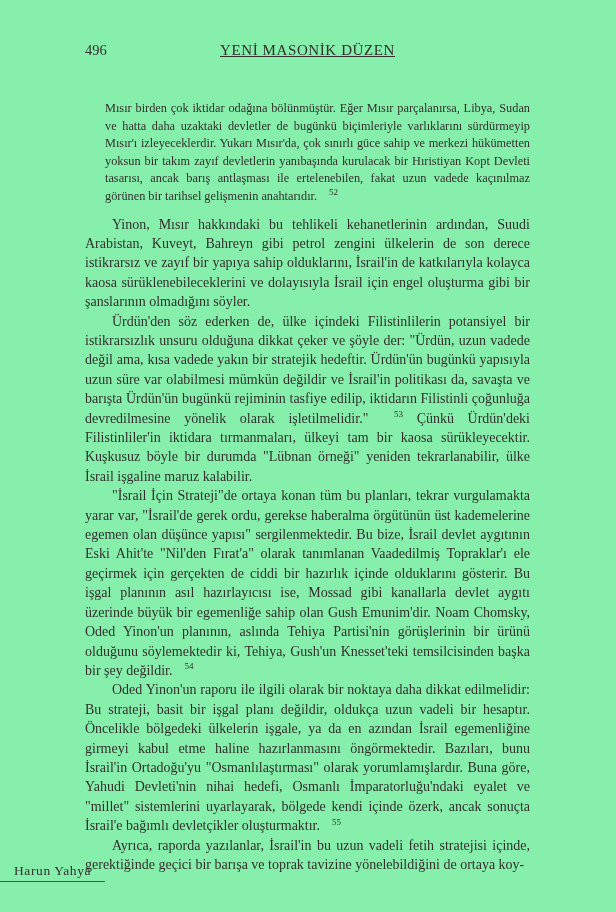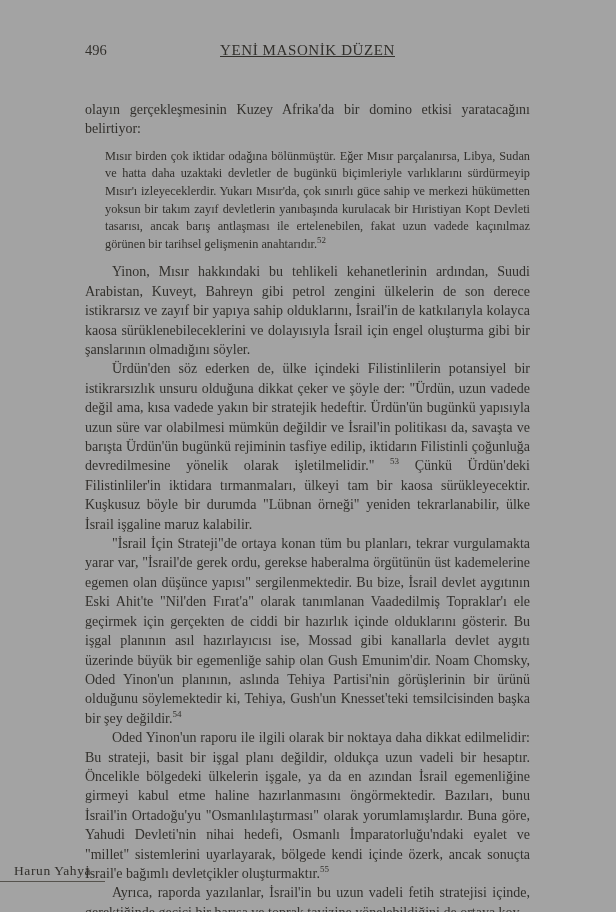--- a/index.html
+++ b/index.html
@@ -5,21 +5,21 @@
   html, body {
     margin: 0;
     padding: 0;
     background: #e8e8e8;
   }
   .page {
     position: relative;
     width: 616px;
     height: 912px;
     margin: 0 auto;
-    background: #a3a3a3;
+    background: #86efac;
     box-sizing: border-box;
     padding: 42px 86px 0 85px;
     font-family: "Liberation Serif", "DejaVu Serif", serif;
     color: #32302c;
     overflow: hidden;
   }
   .page-header {
     position: relative;
     height: 20px;
     margin-bottom: 38px;
@@ -52,20 +52,21 @@
     text-indent: 27px;
   }
   .page-body p.quote {
     font-size: 12.3px;
     line-height: 17.6px;
     margin: 9px 0 9px 20px;
   }
   .page-body sup {
     font-size: 9px;
     line-height: 0;
+    margin-left: 12px;
   }
   .page-footer {
     position: absolute;
     left: 0;
     right: 0;
     bottom: 30px;
     text-align: left;
     text-decoration: underline;
   }
   .author {
@@ -79,21 +80,20 @@
 </head>
 <body>
 
 <div class="page">
   <header class="page-header">
     <span class="page-number">496</span>
     <span class="page-title">YENİ MASONİK DÜZEN</span>
   </header>
 
   <main class="page-body" id="body-container">
-      <p class="opening">olayın gerçekleşmesinin Kuzey Afrika'da bir domino etkisi yaratacağını belirtiyor:</p>
       <p class="quote">Mısır birden çok iktidar odağına bölünmüştür. Eğer Mısır parçalanırsa, Libya, Sudan ve hatta daha uzaktaki devletler de bugünkü biçimleriyle varlıklarını sürdürmeyip Mısır'ı izleyeceklerdir. Yukarı Mısır'da, çok sınırlı güce sahip ve merkezi hükümetten yoksun bir takım zayıf devletlerin yanıbaşında kurulacak bir Hıristiyan Kopt Devleti tasarısı, ancak barış antlaşması ile ertelenebilen, fakat uzun vadede kaçınılmaz görünen bir tarihsel gelişmenin anahtarıdır.<sup>52</sup></p>
       <p class="indent">Yinon, Mısır hakkındaki bu tehlikeli kehanetlerinin ardından, Suudi Arabistan, Kuveyt, Bahreyn gibi petrol zengini ülkelerin de son derece istikrarsız ve zayıf bir yapıya sahip olduklarını, İsrail'in de katkılarıyla kolayca kaosa sürüklenebileceklerini ve dolayısıyla İsrail için engel oluşturma gibi bir şanslarının olmadığını söyler.</p>
       <p class="indent">Ürdün'den söz ederken de, ülke içindeki Filistinlilerin potansiyel bir istikrarsızlık unsuru olduğuna dikkat çeker ve şöyle der: "Ürdün, uzun vadede değil ama, kısa vadede yakın bir stratejik hedeftir. Ürdün'ün bugünkü yapısıyla uzun süre var olabilmesi mümkün değildir ve İsrail'in politikası da, savaşta ve barışta Ürdün'ün bugünkü rejiminin tasfiye edilip, iktidarın Filistinli çoğunluğa devredilmesine yönelik olarak işletilmelidir." <sup>53</sup> Çünkü Ürdün'deki Filistinliler'in iktidara tırmanmaları, ülkeyi tam bir kaosa sürükleyecektir. Kuşkusuz böyle bir durumda "Lübnan örneği" yeniden tekrarlanabilir, ülke İsrail işgaline maruz kalabilir.</p>
       <p class="indent">"İsrail İçin Strateji"de ortaya konan tüm bu planları, tekrar vurgulamakta yarar var, "İsrail'de gerek ordu, gerekse haberalma örgütünün üst kademelerine egemen olan düşünce yapısı" sergilenmektedir. Bu bize, İsrail devlet aygıtının Eski Ahit'te "Nil'den Fırat'a" olarak tanımlanan Vaadedilmiş Topraklar'ı ele geçirmek için gerçekten de ciddi bir hazırlık içinde olduklarını gösterir. Bu işgal planının asıl hazırlayıcısı ise, Mossad gibi kanallarla devlet aygıtı üzerinde büyük bir egemenliğe sahip olan Gush Emunim'dir. Noam Chomsky, Oded Yinon'un planının, aslında Tehiya Partisi'nin görüşlerinin bir ürünü olduğunu söylemektedir ki, Tehiya, Gush'un Knesset'teki temsilcisinden başka bir şey değildir.<sup>54</sup></p>
       <p class="indent">Oded Yinon'un raporu ile ilgili olarak bir noktaya daha dikkat edilmelidir: Bu strateji, basit bir işgal planı değildir, oldukça uzun vadeli bir hesaptır. Öncelikle bölgedeki ülkelerin işgale, ya da en azından İsrail egemenliğine girmeyi kabul etme haline hazırlanmasını öngörmektedir. Bazıları, bunu İsrail'in Ortadoğu'yu "Osmanlılaştırması" olarak yorumlamışlardır. Buna göre, Yahudi Devleti'nin nihai hedefi, Osmanlı İmparatorluğu'ndaki eyalet ve "millet" sistemlerini uyarlayarak, bölgede kendi içinde özerk, ancak sonuçta İsrail'e bağımlı devletçikler oluşturmaktır.<sup>55</sup></p>
       <p class="indent">Ayrıca, raporda yazılanlar, İsrail'in bu uzun vadeli fetih stratejisi içinde, gerektiğinde geçici bir barışa ve toprak tavizine yönelebildiğini de ortaya koy-</p>
     </main>
 
   <footer class="page-footer">
     <span class="author">Harun Yahya</span>

